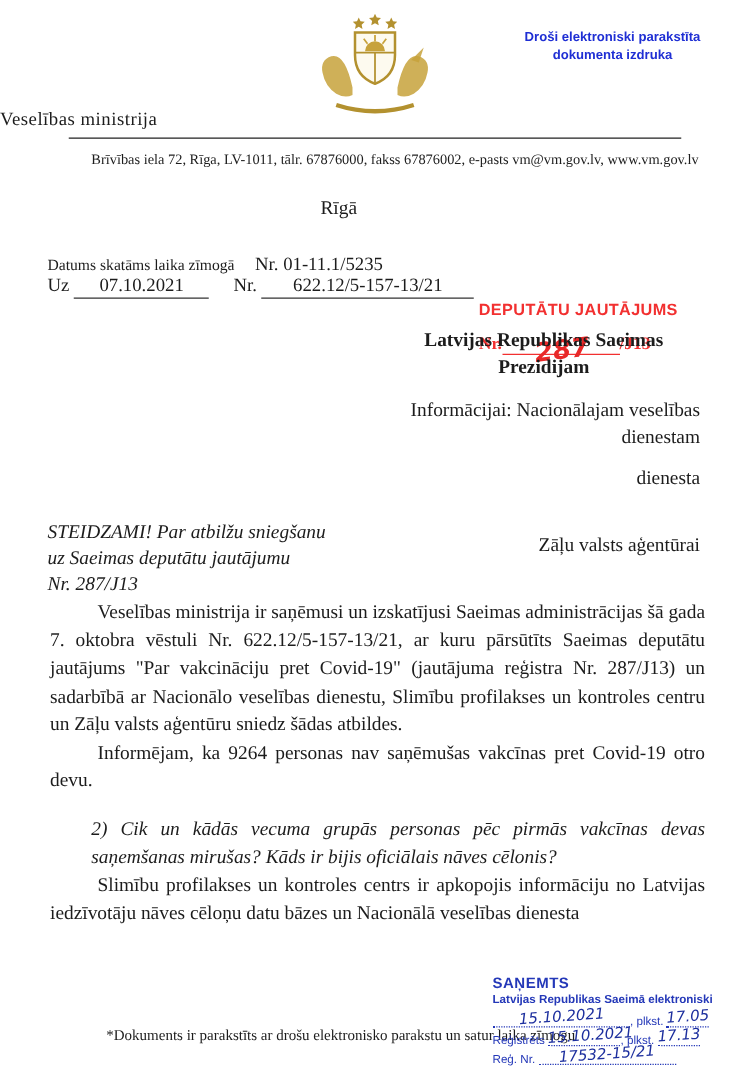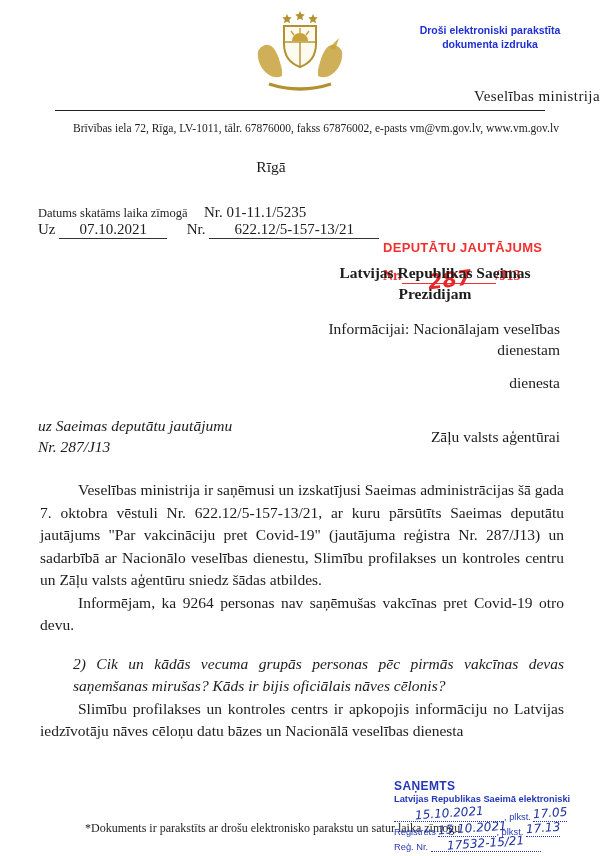--- a/index.html
+++ b/index.html
@@ -7,21 +7,21 @@
         font-family:"Liberation Serif",serif;color:#1c1c1c;}
 
   
   .esig{position:absolute;top:24px;right:12px;width:196px;text-align:center;
         color:#1f2fd4;font-family:"Liberation Sans",sans-serif;font-size:10.5px;
         font-weight:bold;line-height:1.3;}
 
   
   .coa{position:absolute;top:8px;left:50%;transform:translateX(-50%);}
 
-  .ministry{position:absolute;top:88px;left:0;width:600px;text-align:right;
+  .ministry{position:absolute;top:88px;left:0;width:600px;text-align:left;
             font-size:15px;letter-spacing:.4px;}
   .rule{position:absolute;top:110px;left:55px;right:55px;border-top:1.6px solid #222;}
   .address{position:absolute;top:122px;left:16px;width:600px;text-align:center;font-size:11.5px;}
   .city{position:absolute;top:158px;left:0;width:542px;text-align:center;font-size:15.5px;}
 
   
   .row1{position:absolute;top:203px;left:38px;white-space:nowrap;}
   .row1 .note{display:inline-block;width:166px;font-size:12.5px;}
   .row1 .docnum{font-size:15px;}
   .row2{position:absolute;top:221px;left:38px;white-space:nowrap;font-size:15px;}
@@ -135,20 +135,21 @@
   <div class="recip a">
     <div>Informācijai: Nacionālajam veselības</div>
     <div>dienestam</div>
   </div>
   <div class="recip b">
     <div>dienesta</div>
   </div>
   <div class="recip c">Zāļu valsts aģentūrai</div>
 
   <div class="subject">
+    <div>STEIDZAMI! Par atbilžu sniegšanu</div>
     <div>uz Saeimas deputātu jautājumu</div>
     <div>Nr. 287/J13</div>
   </div>
 
   <div class="body">
     <p class="p-indent">Veselības ministrija ir saņēmusi un izskatījusi Saeimas administrācijas šā gada 7. oktobra vēstuli Nr. 622.12/5-157-13/21, ar kuru pārsūtīts Saeimas deputātu jautājums "Par vakcināciju pret Covid-19" (jautājuma reģistra Nr. 287/J13) un sadarbībā ar Nacionālo veselības dienestu, Slimību profilakses un kontroles centru un Zāļu valsts aģentūru sniedz šādas atbildes.</p>
     <p class="p-indent">Informējam, ka 9264 personas nav saņēmušas vakcīnas pret Covid-19 otro devu.</p>
     <p class="q q2">2) Cik un kādās vecuma grupās personas pēc pirmās vakcīnas devas saņemšanas mirušas? Kāds ir bijis oficiālais nāves cēlonis?</p>
     <p class="p-indent">Slimību profilakses un kontroles centrs ir apkopojis informāciju no Latvijas iedzīvotāju nāves cēloņu datu bāzes un Nacionālā veselības dienesta</p>
   </div>

